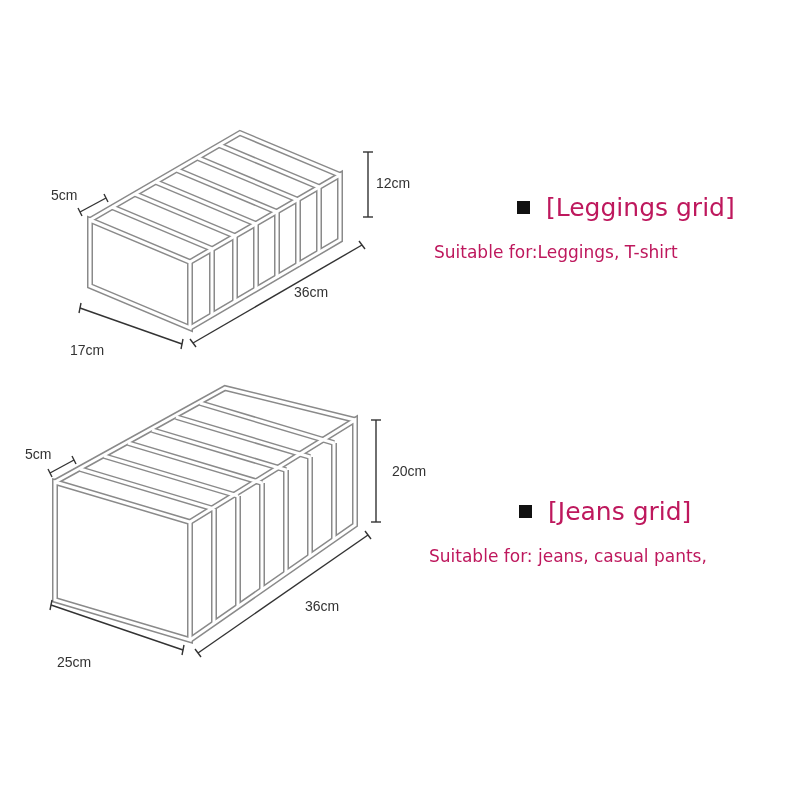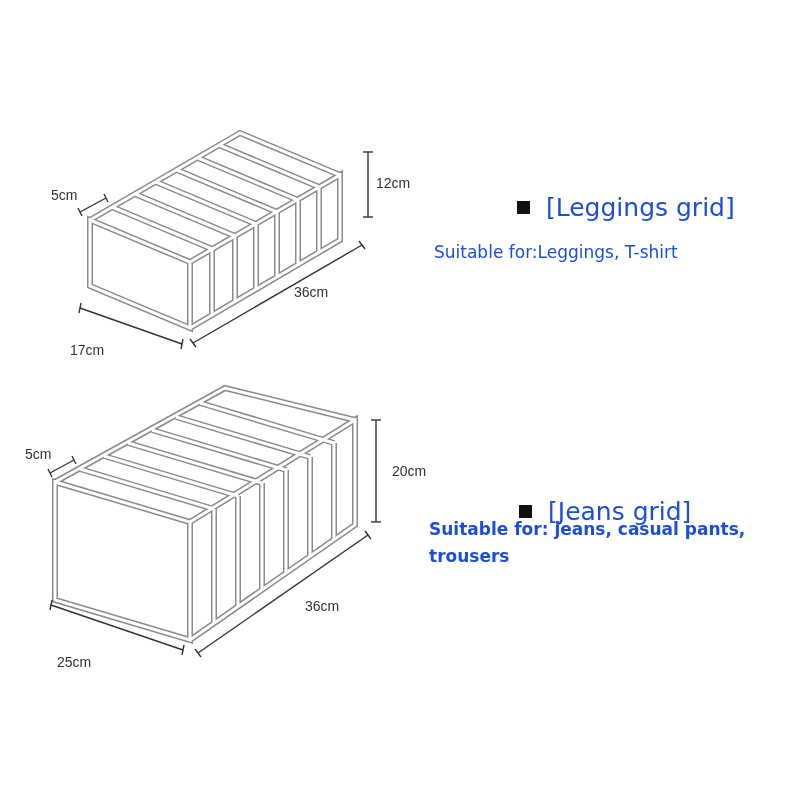--- a/index.html
+++ b/index.html
@@ -1,19 +1,19 @@
 <!DOCTYPE html>
 <html><head>
 <meta charset="utf-8">
 <style>
   html, body { margin: 0; padding: 0; background: #ffffff; }
   body { width: 800px; height: 800px; position: relative; overflow: hidden; font-family: "DejaVu Sans", sans-serif; }
   .diagram { position: absolute; left: 0; top: 0; width: 800px; height: 800px; }
   .dim { font-family: "Liberation Sans", sans-serif; font-size: 14px; fill: #333333; }
-  .info { position: absolute; color: #1d4ed8; font-family: "DejaVu Sans", sans-serif; }
+  .info { position: absolute; color: #be185d; font-family: "DejaVu Sans", sans-serif; }
   .title { font-size: 25px; white-space: nowrap; display: flex; align-items: center; }
   .bullet { display: inline-block; width: 13px; height: 13px; background: #111111; margin-right: 16px; }
   .desc { font-size: 17px; line-height: 27px; }
 </style>
 </head>
 <body>
 
 <svg class="diagram" viewBox="0 0 800 800" xmlns="http://www.w3.org/2000/svg">
   <defs>
     <style>
@@ -170,16 +170,15 @@
 <div class="info desc" style="left:434px; top:239px;">
   <div>Suitable for:Leggings, T-shirt</div>
 </div>
 
 <div class="info" style="left:519px; top:497px;text-align:center;">
   <div class="title">
     <span class="bullet"></span>
     <span>[Jeans grid]</span>
   </div>
 </div>
-<div class="info desc" style="left:429px; top:516px;font-weight:bold;">
+<div class="info desc" style="left:429px; top:543px;">
   <div>Suitable for: jeans, casual pants,</div>
-  <div>trousers</div>
 </div>
 
 </body></html>

